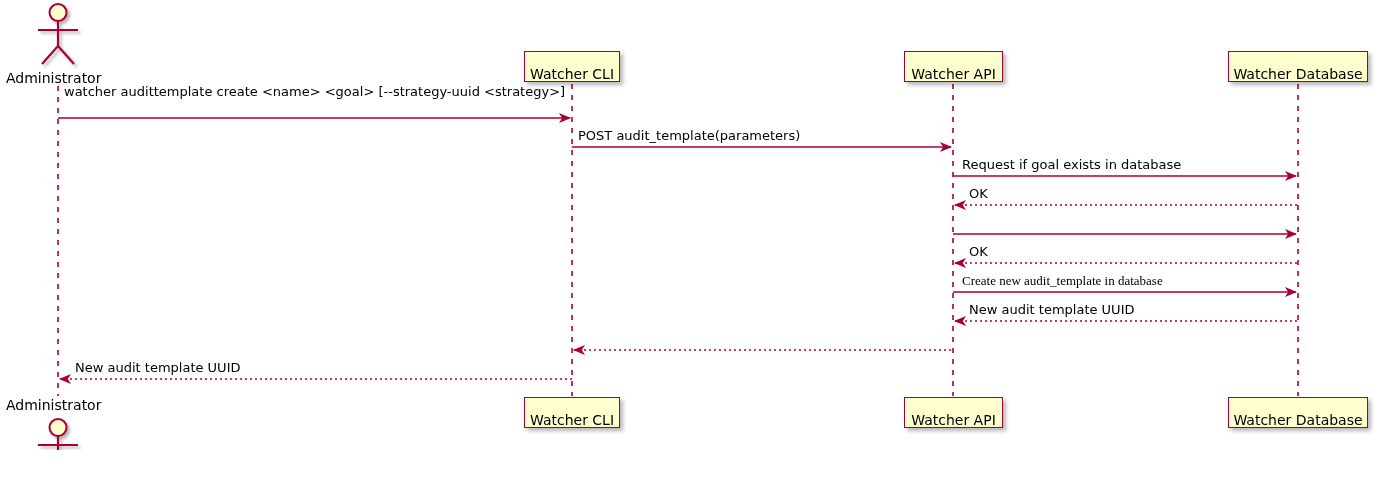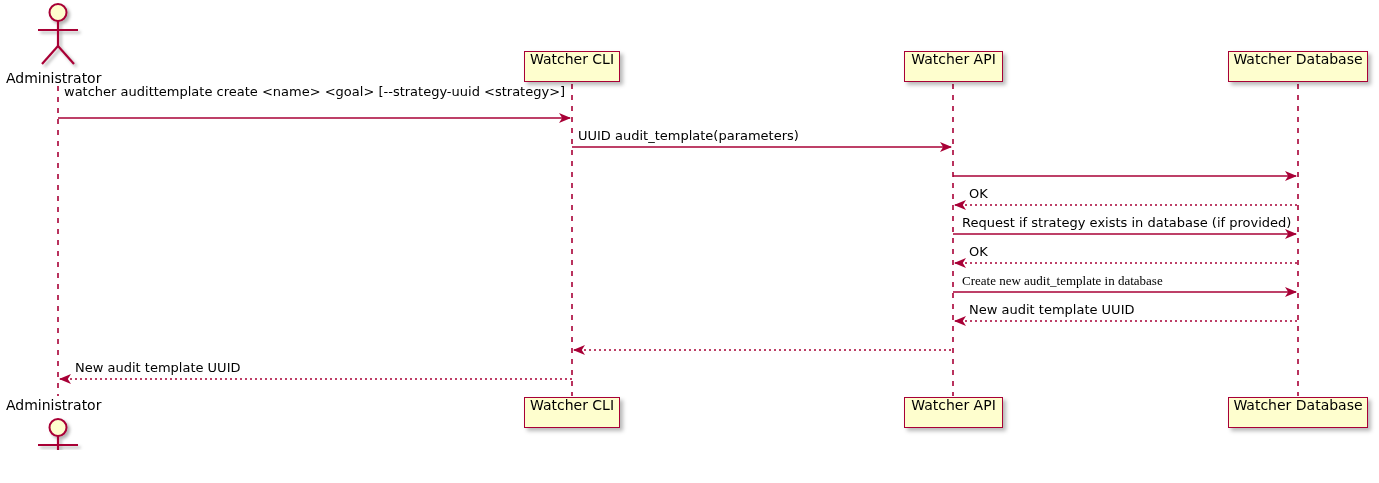--- a/index.html
+++ b/index.html
@@ -24,21 +24,21 @@
     width: 1379px;
     height: 483px;
   }
   .participant-box {
     position: absolute;
     box-sizing: border-box;
     background: #FEFECE;
     border: 1.5px solid #A80036;
     box-shadow: 3px 3px 4px rgba(0,0,0,0.28);
     display: flex;
-    align-items: flex-start;
+    align-items: flex-end;
     justify-content: center;
     font-size: 14px;
     color: #000000;
     white-space: nowrap;
     line-height: 1;
   }
   .participant-label {
     display: block;
     padding: 0 2px;
   }
@@ -129,21 +129,21 @@
     <span class="participant-label">Watcher CLI</span>
   </div>
   <div class="participant-box" style="left:904px; top:397px; width:99px; height:31px;">
     <span class="participant-label">Watcher API</span>
   </div>
   <div class="participant-box" style="left:1228px; top:397px; width:140px; height:31px;">
     <span class="participant-label">Watcher Database</span>
   </div>
 
   <div class="msg-label" style="left:64px; top:85px;">watcher audittemplate create &lt;name&gt; &lt;goal&gt; [--strategy-uuid &lt;strategy&gt;]</div>
-  <div class="msg-label" style="left:578px; top:129px;">UUID audit_template(parameters)</div>
+  <div class="msg-label" style="left:578px; top:129px;">POST audit_template(parameters)</div>
+  <div class="msg-label" style="left:962px; top:158px;">Request if goal exists in database</div>
   <div class="msg-label" style="left:969px; top:187px;">OK</div>
-  <div class="msg-label" style="left:962px; top:216px;">Request if strategy exists in database (if provided)</div>
   <div class="msg-label" style="left:969px; top:245px;">OK</div>
   <div class="msg-label" style="left:962px; top:274px;font-family:Liberation Serif, serif;">Create new audit_template in database</div>
   <div class="msg-label" style="left:969px; top:303px;">New audit template UUID</div>
   <div class="msg-label" style="left:75px; top:361px;">New audit template UUID</div>
 
 </div>
 
 </body></html>

